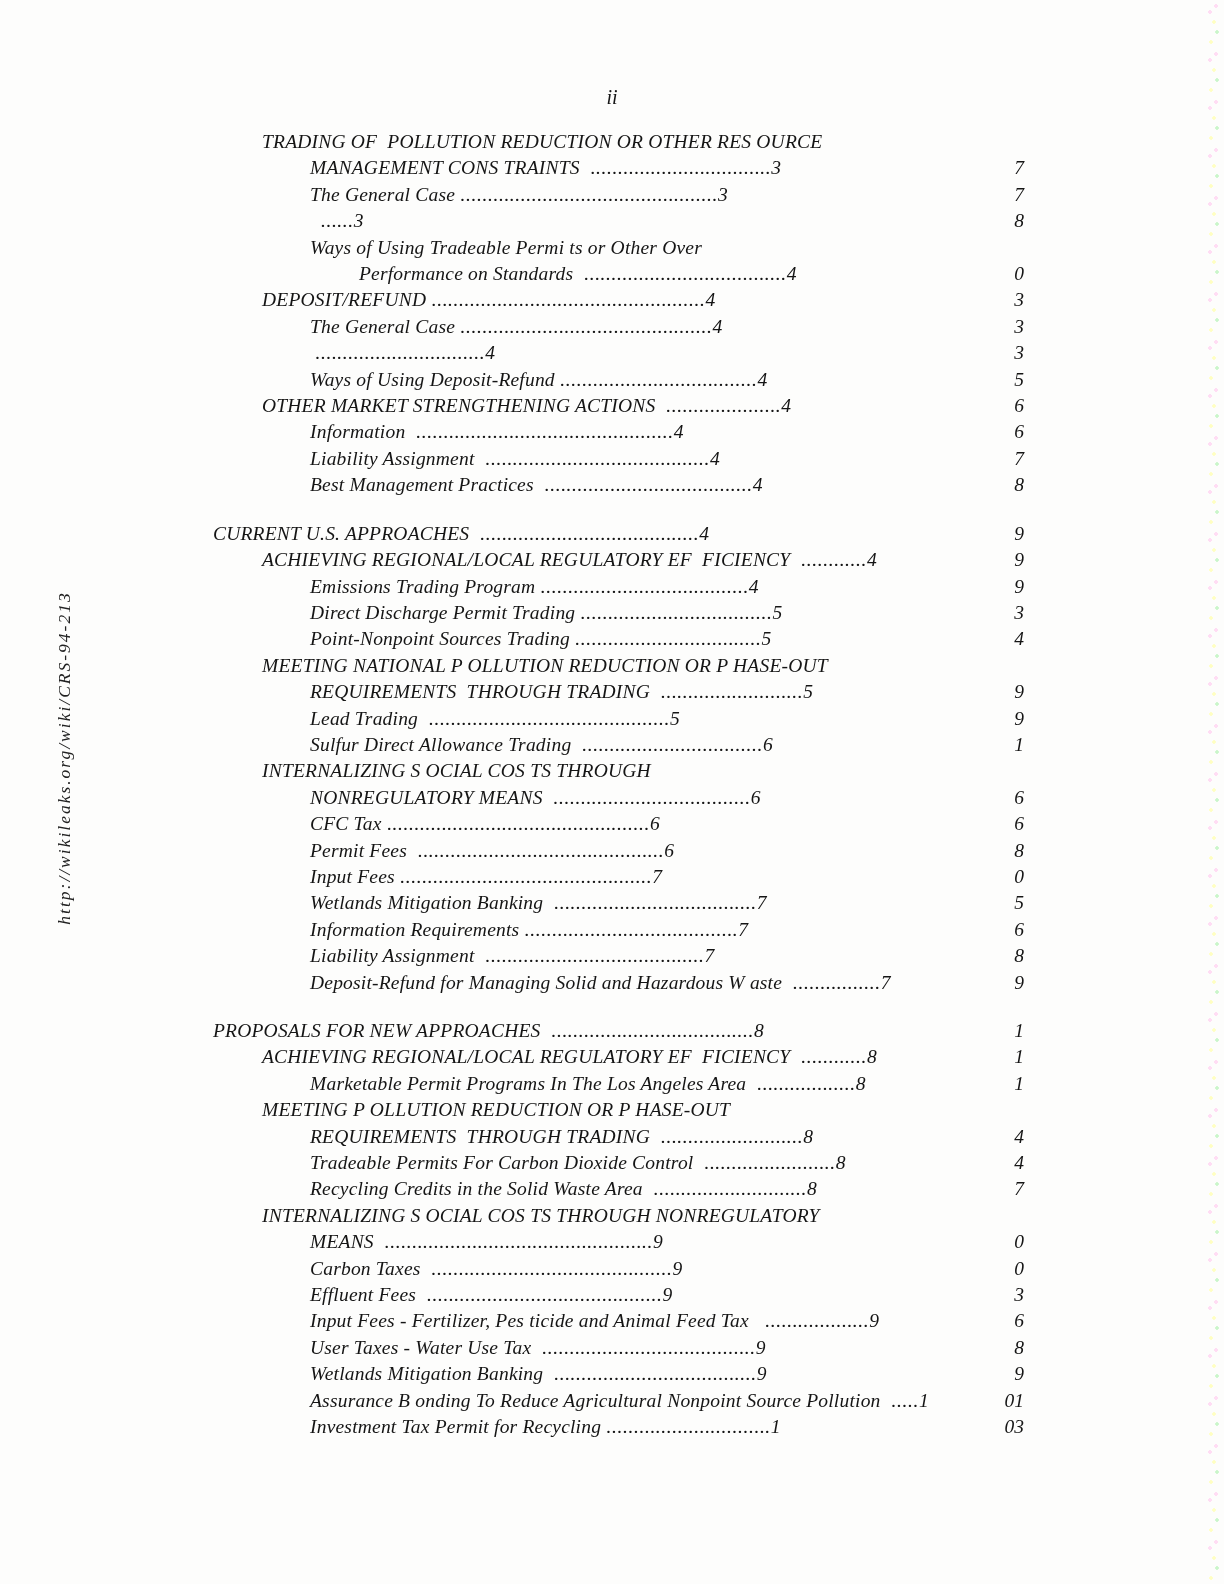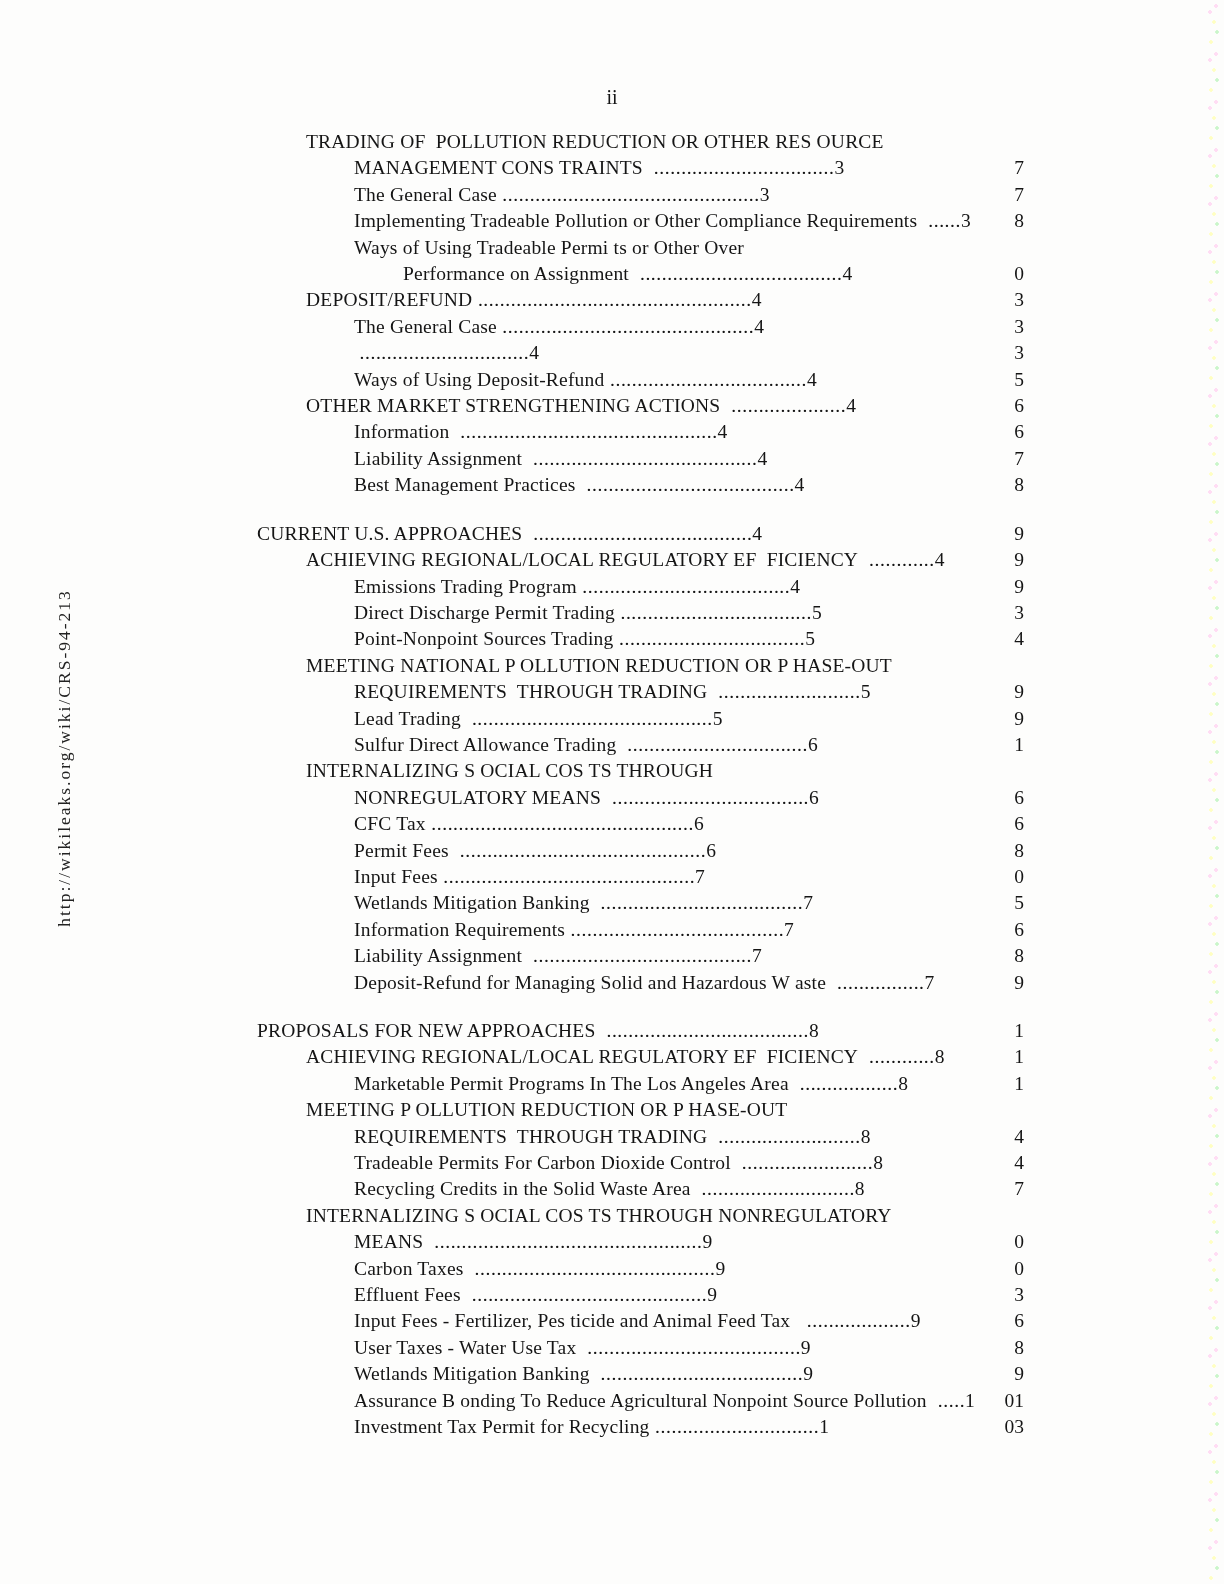--- a/index.html
+++ b/index.html
@@ -6,36 +6,36 @@
   body {
     margin:0;
     width:1224px;
     height:1584px;
     position:relative;
     overflow:hidden;
     background:#fdfdfc;
     font-family:"Liberation Serif", serif;
     color:#151515;
   }
-  .page-inner { position:relative; width:100%; height:100%; }
+  .page-inner { position:relative; width:100%; height:100%;font-style:italic; }
 
   .folio {
     padding-top:86px;
     text-align:center;
     font-size:20px;
     line-height:22px;
   }
 
   .toc {
     margin-top:21px;
     padding-left:213px;
     padding-right:200px;
     font-size:19.5px;
   }
-  .row { display:flex; align-items:baseline; line-height:26.4px;margin-left:44px; }
+  .row { display:flex; align-items:baseline; line-height:26.4px; }
   .row.gap { margin-top:22px; }
   .lvl0 { padding-left:0;justify-content:space-between; }
   .lvl1 { padding-left:49px; }
   .lvl2 { padding-left:97px;align-items:flex-end; }
   .lvl3 { padding-left:146px; }
   .entry { white-space:pre; letter-spacing:0.2px; }
   .leader { white-space:pre; letter-spacing:0.6px; }
   .spring { flex:1 1 auto; }
   .page-num { min-width:46px; text-align:right; white-space:pre; }
 
@@ -83,32 +83,31 @@
         <span class="spring"></span>
         <span class="page-num">7</span>
       </div>
       <div class="row lvl2">
         <span class="entry">The General Case</span>
         <span class="leader"> ...............................................3</span>
         <span class="spring"></span>
         <span class="page-num">7</span>
       </div>
       <div class="row lvl2">
-        <span class="entry">Implementing Tradeable Pollution or Other Compliance Requirements</span>
         <span class="leader">  ......3</span>
         <span class="spring"></span>
         <span class="page-num">8</span>
       </div>
       <div class="row lvl2">
         <span class="entry">Ways of Using Tradeable Permi ts or Other Over</span>
         <span class="spring"></span>
         <span class="page-num"></span>
       </div>
       <div class="row lvl3">
-        <span class="entry">Performance on Assignment</span>
+        <span class="entry">Performance on Standards</span>
         <span class="leader">  .....................................4</span>
         <span class="spring"></span>
         <span class="page-num">0</span>
       </div>
       <div class="row lvl1">
         <span class="entry">DEPOSIT/REFUND</span>
         <span class="leader"> ..................................................4</span>
         <span class="spring"></span>
         <span class="page-num">3</span>
       </div>

